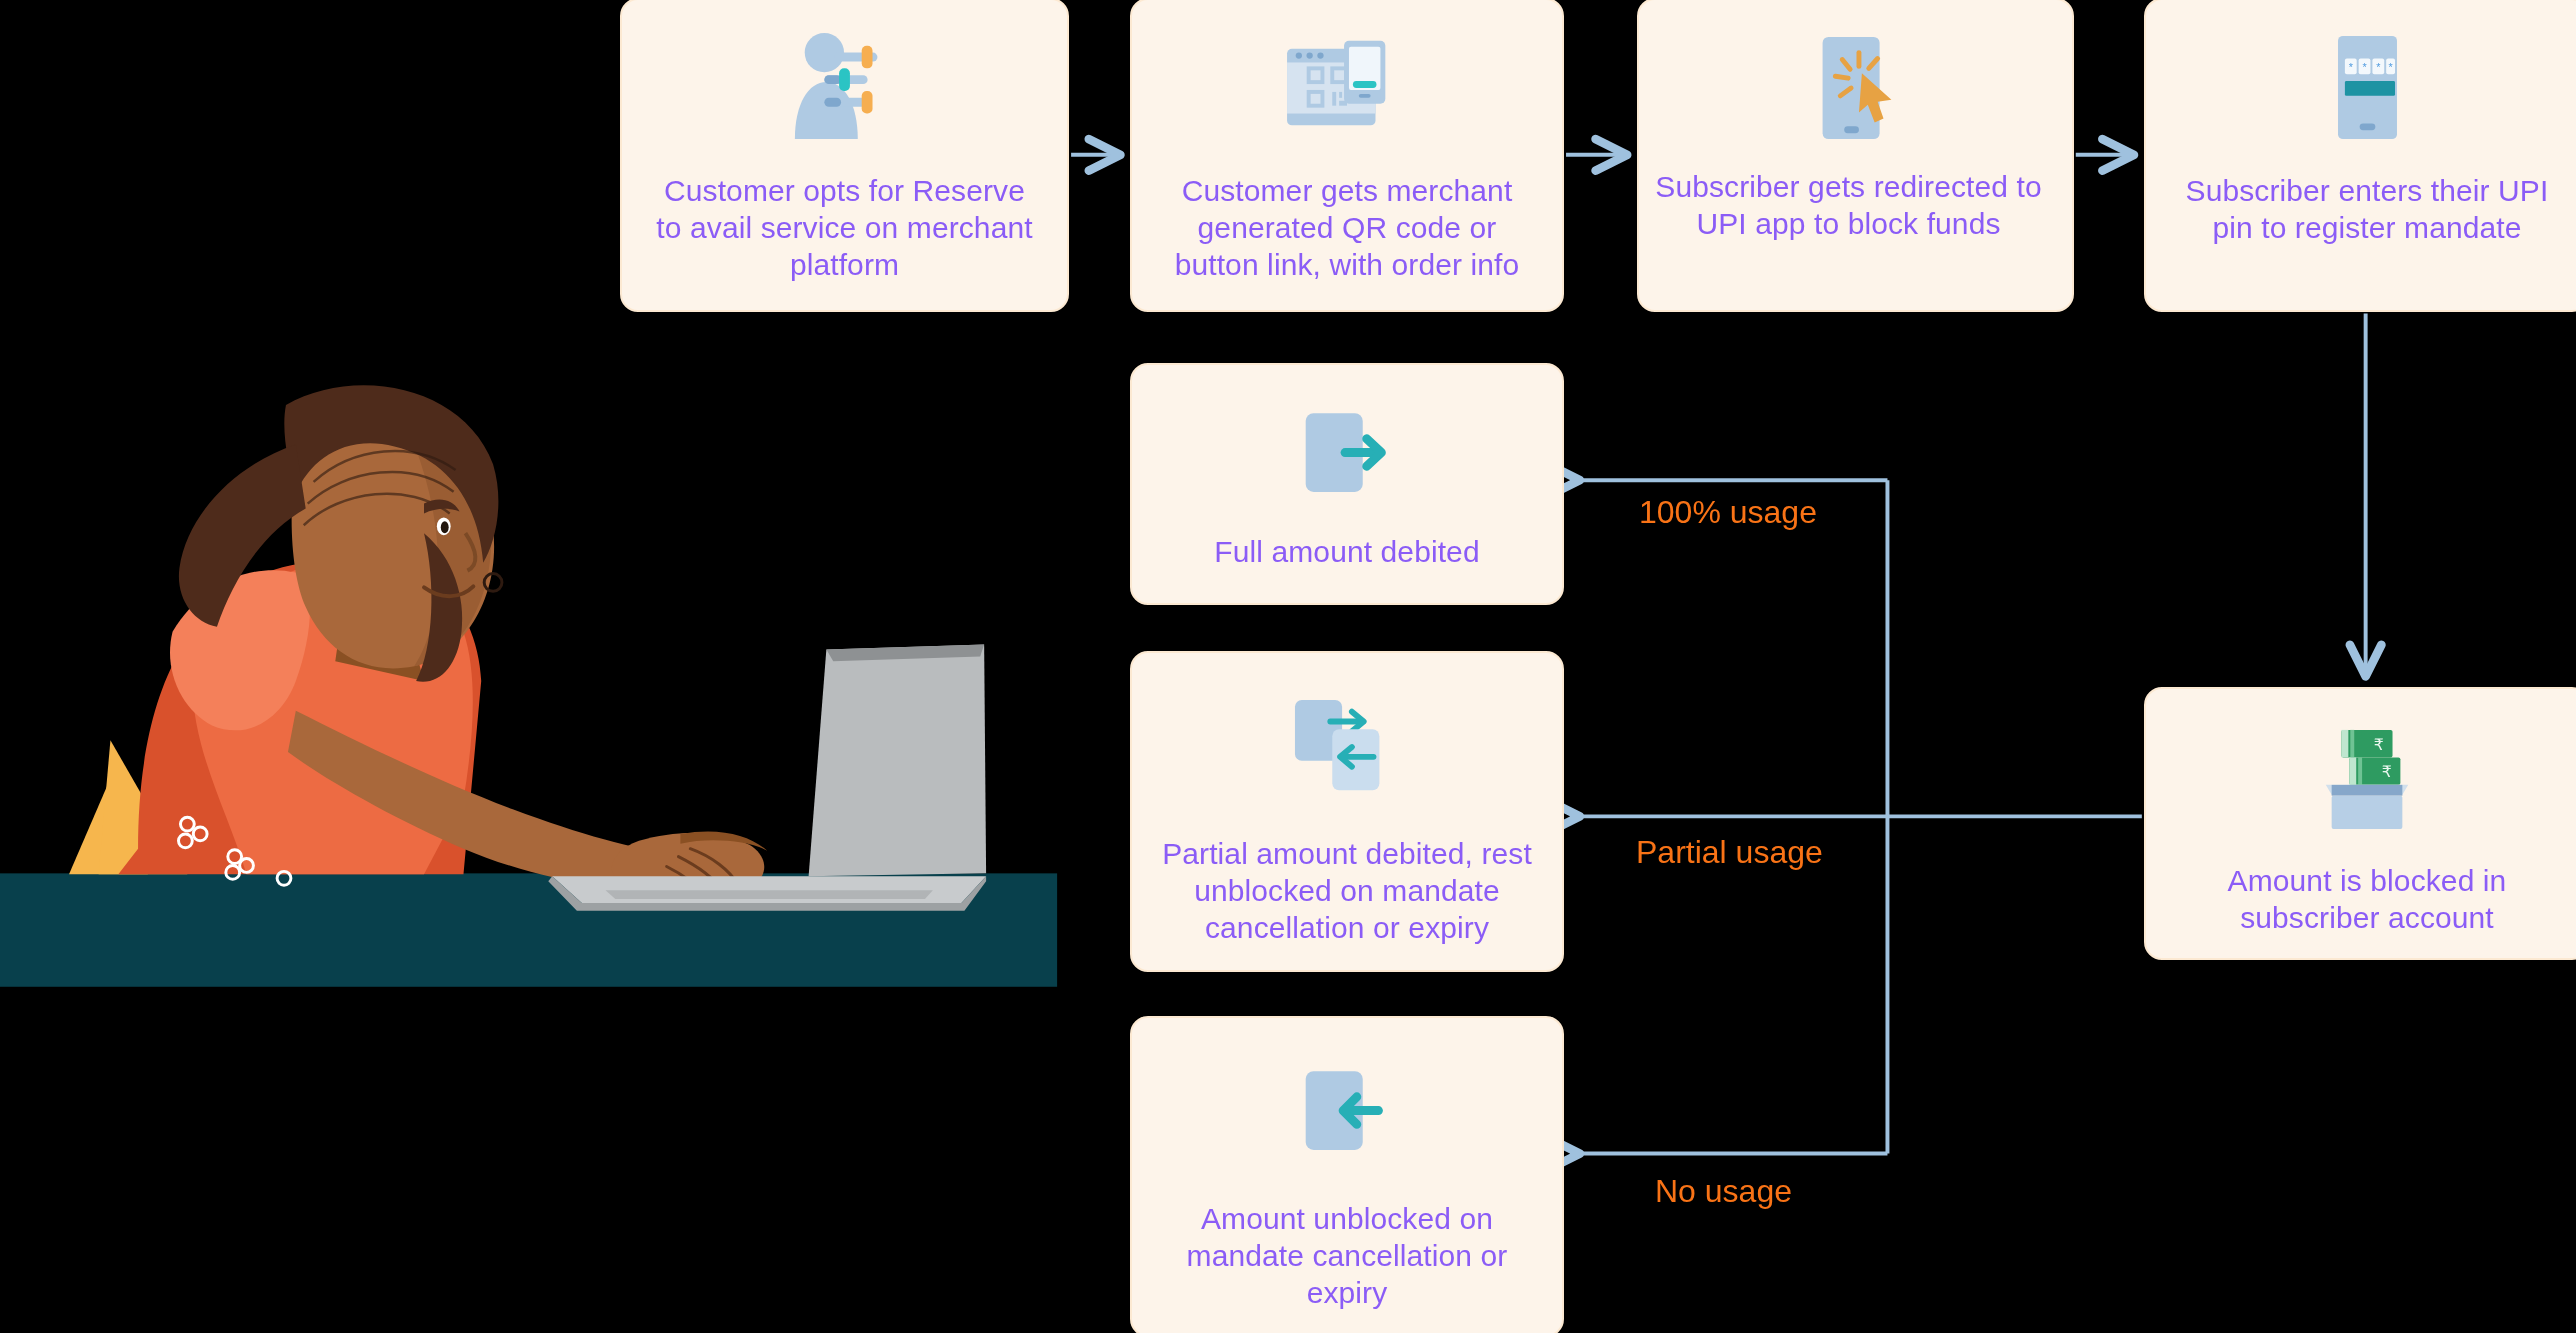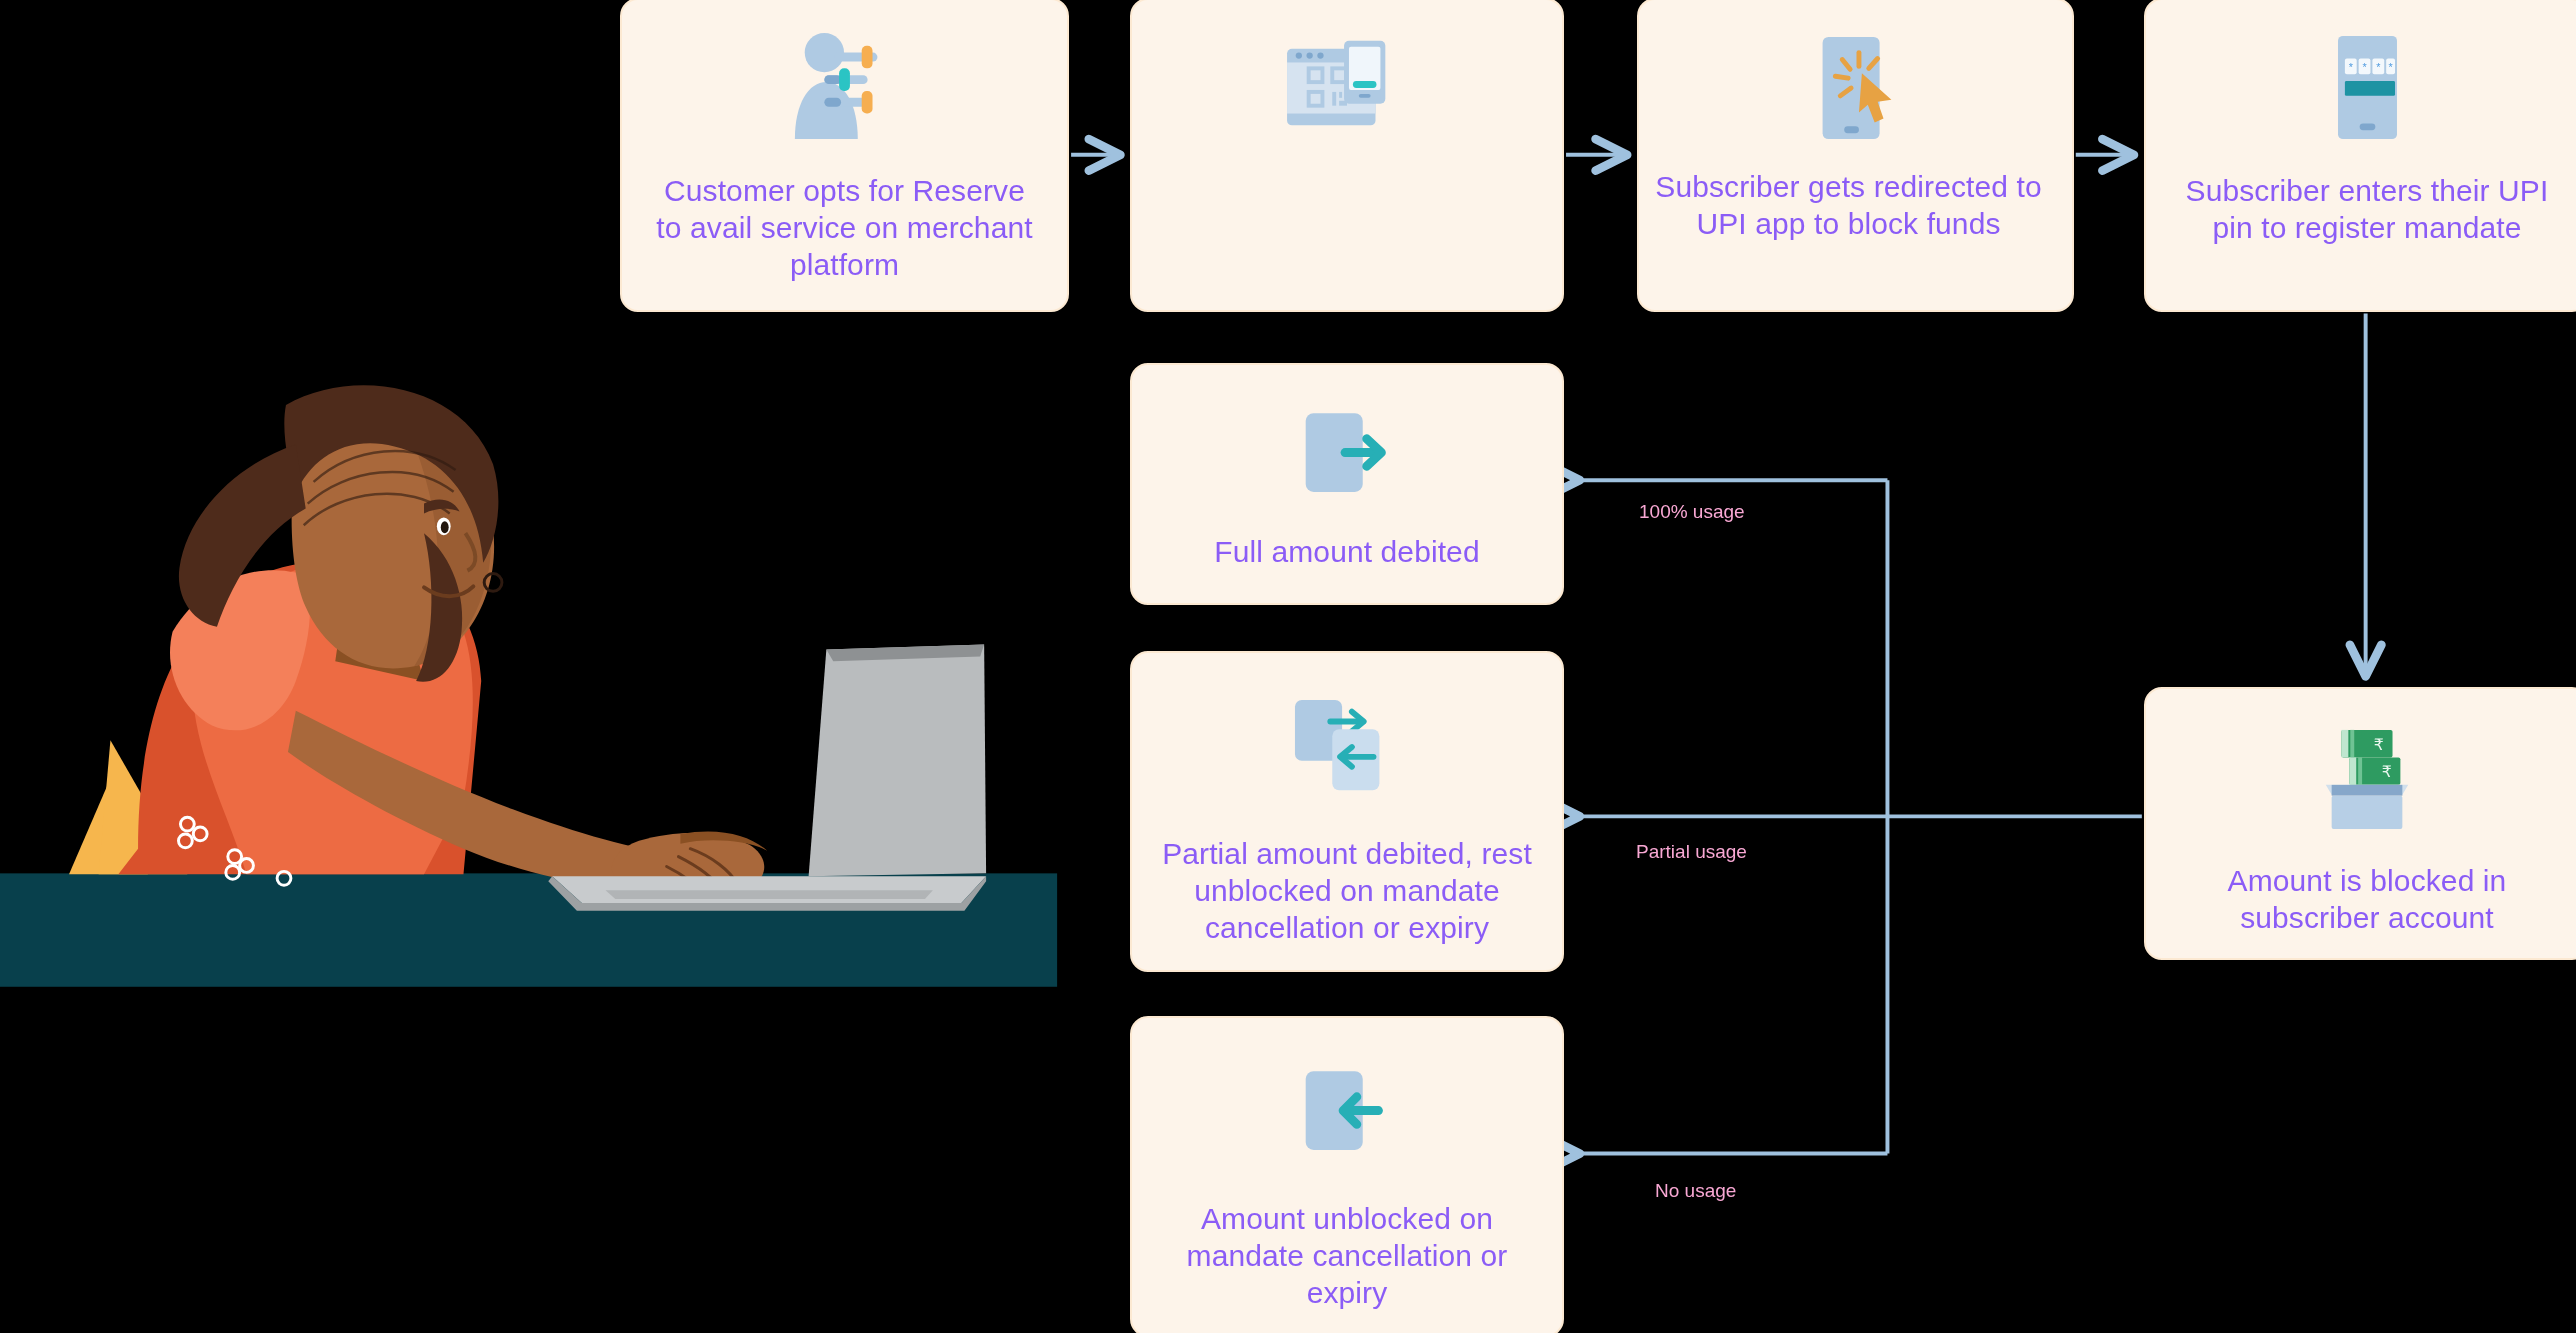--- a/index.html
+++ b/index.html
@@ -64,22 +64,22 @@
   #card-partial  .card-label{margin-top:18px;}
   #card-unblock  .card-label{margin-top:18px;}
   #card-blocked  .card-label{margin-top:18px;}
 
   
   #connectors{position:absolute;left:0;top:0;width:2576px;height:1333px;pointer-events:none;}
 
   
   .edge-label{
     position:absolute;
-    color:#f9a8d4;
-    font-size:19px;
+    color:#f97316;
+    font-size:32px;
     line-height:34px;
     white-space:nowrap;
   }
   #lbl-100   {left:1639px;top:495px;}
   #lbl-partial{left:1636px;top:835px;}
   #lbl-no    {left:1655px;top:1174px;}
 
   
   #illustration{position:absolute;left:0px;top:385px;width:1065px;height:602px;}
 </style>
@@ -243,20 +243,21 @@
           <rect x="57" y="62" width="3" height="6"></rect>
           <rect x="57" y="71" width="8" height="5"></rect>
           <rect x="63" y="62" width="3" height="6"></rect>
         </g>
         <rect x="62" y="10" width="42" height="64" rx="5" fill="#AFCAE3"></rect>
         <rect x="67" y="16" width="32" height="44" rx="2" fill="#F0F6FB"></rect>
         <rect x="71" y="51" width="24" height="7" rx="3.5" fill="#2BC4C4"></rect>
         <rect x="77" y="64" width="12" height="4" rx="2" fill="#7FA7CD"></rect>
       </svg>
     </div>
+    <div class="card-label">Customer gets merchant generated QR code or button link, with order info</div>
   </div>
 
   <div class="card" id="card-redirect">
     <div class="icon-wrap">
       <svg width="118" height="114" viewBox="0 0 120 116" xmlns="http://www.w3.org/2000/svg">
         <rect x="26" y="6" width="58" height="104" rx="6" fill="#AFCAE3"></rect>
         <rect x="48" y="97" width="15" height="7" rx="3.5" fill="#7FA7CD"></rect>
         <g stroke="#E7A243" stroke-width="5" stroke-linecap="round">
           <line x1="63" y1="22" x2="63" y2="36"></line>
           <line x1="46" y1="29" x2="54" y2="39"></line>

